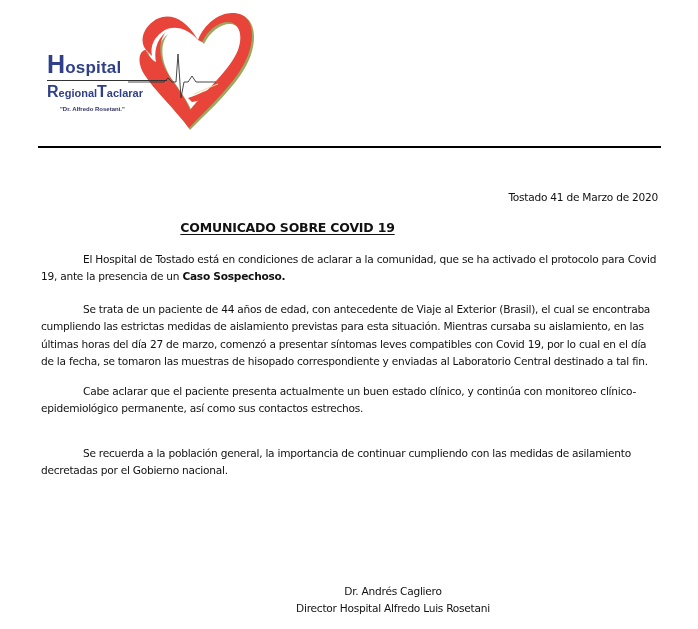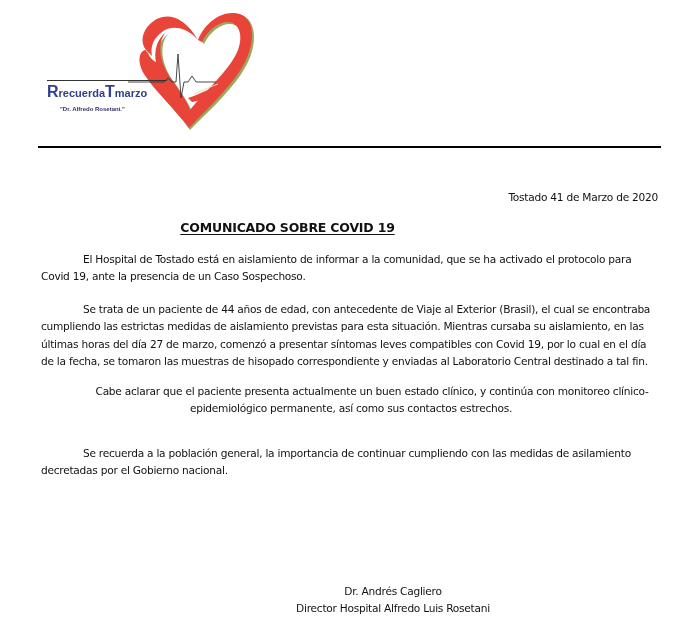--- a/index.html
+++ b/index.html
@@ -111,69 +111,72 @@
     .paragraph {
       position: absolute;
       left: 41px;
       width: 620px;
       line-height: 17.3px;
       text-indent: 42px;
       margin: 0;
     }
     .p1 { top: 251px; }
     .p2 { top: 301px; }
-    .p3 { top: 383px; text-align: center; }
+    .p3 { top: 383px; }
     .p4 { top: 433px; margin-top: 12px; }
     .signature {
       position: absolute;
       left: 0;
       width: 698px;
       top: 583px;
       text-align: center;
       line-height: 17px;
       padding-left: 44px;
     }
     .signature div { white-space: nowrap; }
-    b { font-weight: normal; }
+    b { font-weight: bold; }
   </style>
 </head>
 <body>
 
 <div class="logo">
   <svg class="logo-heart" viewBox="0 0 130 132">
 
     <path d="M72,38 C80,18 100,6 116,14 C130,22 128,46 118,64 C106,86 84,106 62,128 C48,108 28,90 18,74 C10,60 14,50 20,50 C22,56 26,60 30,62 C28,52 30,40 40,32 C30,44 34,64 46,80 C56,94 62,104 64,110 C80,90 104,70 112,50 C118,34 112,22 102,22 C92,22 82,30 76,42 Z" fill="#9aa860"></path>
 
     <path d="M70,38 C78,18 98,6 114,13 C128,20 126,44 116,62 C104,84 82,104 61,126 C46,106 26,88 16,72 C8,58 12,48 18,48 C20,54 24,58 28,60 C26,50 28,38 38,30 C28,42 32,62 44,78 C54,92 60,102 62,108 C78,88 102,68 110,48 C116,32 110,20 100,20 C90,20 80,28 74,40 Z" fill="#e8443a"></path>
 
     <path d="M18,48 C12,40 14,30 22,22 C34,10 54,10 70,38 C60,26 44,22 34,30 C26,36 22,44 24,54 Z" fill="#e8443a"></path>
 
     <path d="M60,96 C72,92 84,86 92,82 C98,80 100,84 94,88 C86,94 74,98 64,100 Z" fill="#e8443a"></path>
     <path d="M66,92 C76,88 84,84 90,82" stroke="#f6d9a0" stroke-width="1" fill="none"></path>
 
     <polyline points="0,80 36,80 40,76 44,80 48,80 50,52 53,96 56,80 60,80 64,74 68,80 88,80" fill="none" stroke="#333" stroke-width="0.9"></polyline>
   </svg>
 
+  <div class="logo-hospital">
+    <span class="cap">H</span><span>ospital</span>
+  </div>
   <div class="logo-rule"></div>
   <div class="logo-regional">
-    <span class="cap">R</span><span>recuerda</span><span class="cap">T</span><span>marzo</span>
+    <span class="cap">R</span><span>egional</span><span class="cap">T</span><span>aclarar</span>
   </div>
   <div class="logo-sub">"Dr. Alfredo Rosetani."</div>
 </div>
 
 <div class="header-rule"></div>
 
 <div class="doc">
   <div class="date">Tostado 41 de Marzo de 2020</div>
 
   <div class="title">
     <span>COMUNICADO SOBRE COVID 19</span>
   </div>
 
-  <p class="paragraph p1"><span>El Hospital de Tostado está en aislamiento de informar a la comunidad, que se ha activado el protocolo para Covid 19, ante la presencia de un </span><b>Caso Sospechoso.</b></p>
+  <p class="paragraph p1"><span>El Hospital de Tostado está en condiciones de aclarar a la comunidad, que se ha activado el protocolo para Covid 19, ante la presencia de un </span><b>Caso Sospechoso.</b></p>
 
   <p class="paragraph p2">Se trata de un paciente de 44 años de edad, con antecedente de Viaje al Exterior (Brasil), el cual se encontraba cumpliendo las estrictas medidas de aislamiento previstas para esta situación. Mientras cursaba su aislamiento, en las últimas horas del día 27 de marzo, comenzó a presentar síntomas leves compatibles con Covid 19, por lo cual en el día de la fecha, se tomaron las muestras de hisopado correspondiente y enviadas al Laboratorio Central destinado a tal fin.</p>
 
   <p class="paragraph p3">Cabe aclarar que el paciente presenta actualmente un buen estado clínico, y continúa con monitoreo clínico-epidemiológico permanente, así como sus contactos estrechos.</p>
 
   <p class="paragraph p4">Se recuerda a la población general, la importancia de continuar cumpliendo con las medidas de asilamiento decretadas por el Gobierno nacional.</p>
 
   <div class="signature">
     <div>Dr. Andrés Cagliero</div>
     <div>Director Hospital Alfredo Luis Rosetani</div>

